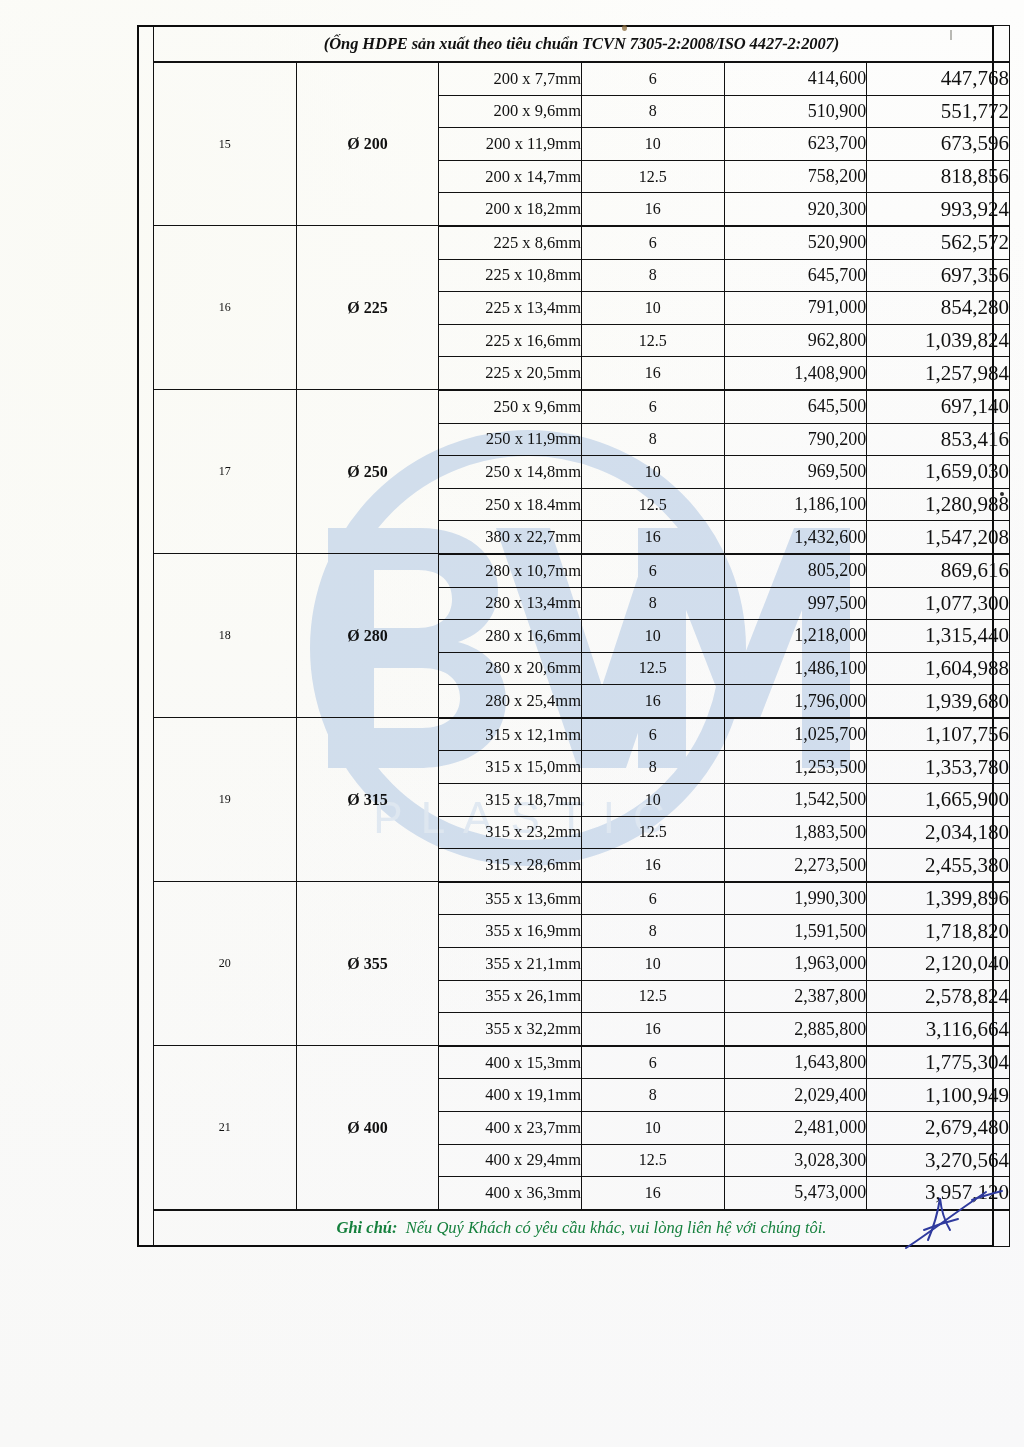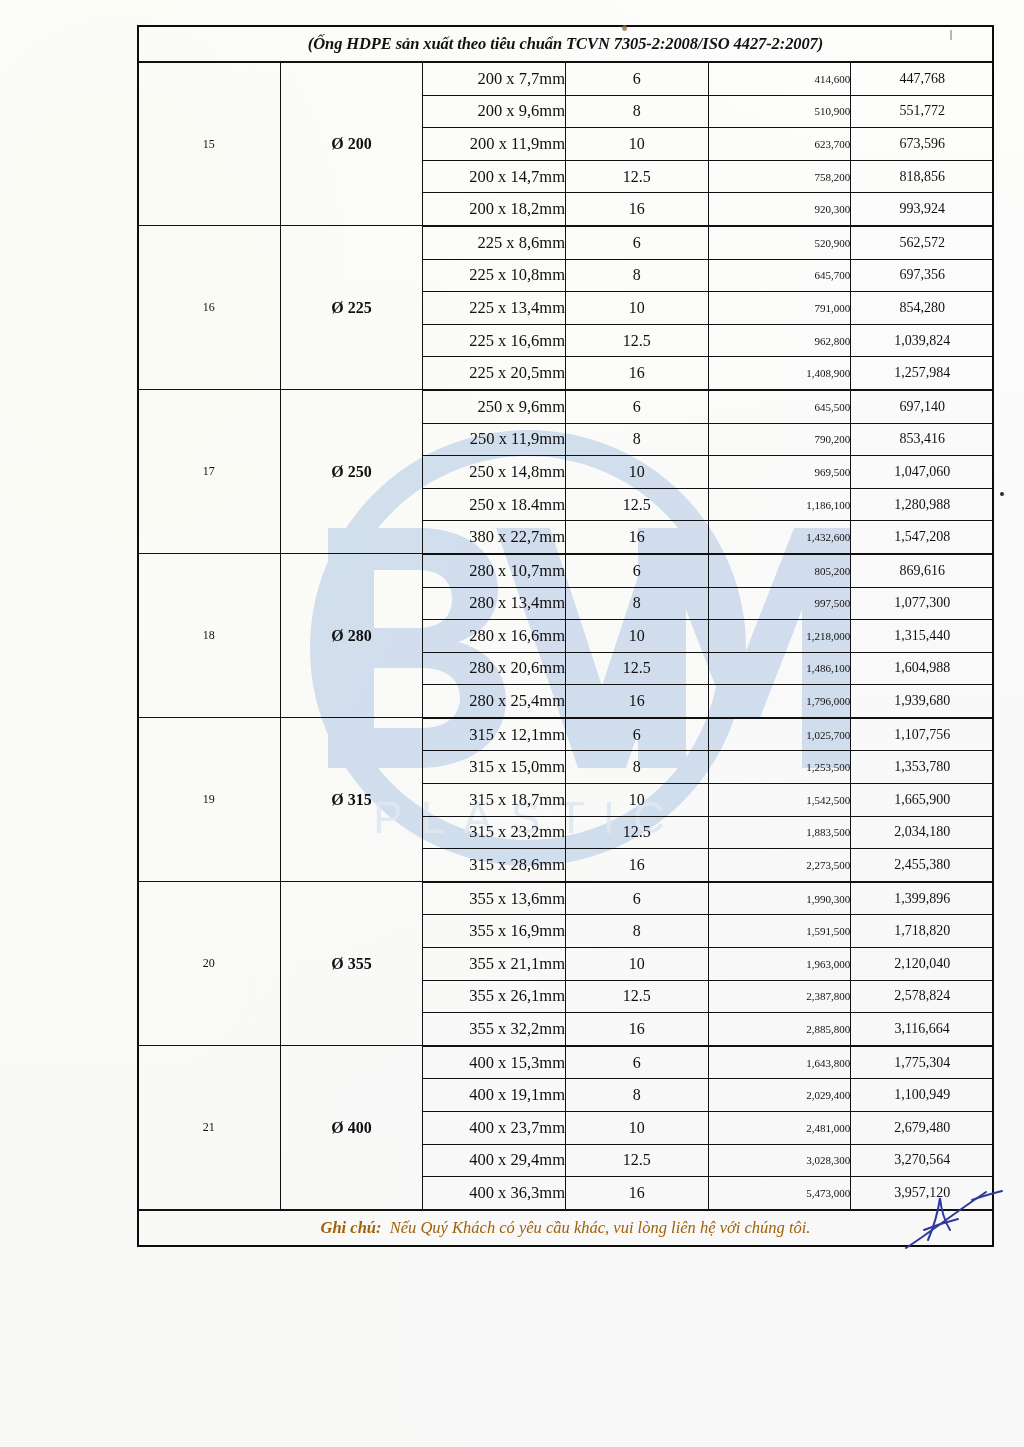--- a/index.html
+++ b/index.html
@@ -41,20 +41,21 @@
   }
   .watermark svg { width: 100%; height: 100%; display: block; }
 
   
   .table-wrap {
     position: absolute;
     left: 137px;
     top: 25px;
     width: 857px;
     z-index: 2;
+    padding-left: 16px;
   }
   table.pricing {
     border-collapse: collapse;
     width: 857px;
     table-layout: fixed;
     background: transparent;
   }
   table.pricing td {
     border: 1.2px solid #111;
     padding: 0;
@@ -84,35 +85,35 @@
     font-size: 16.5px;
     letter-spacing: -0.1px;
     color: #111;
     border-bottom-width: 2.2px !important;
   }
 
   td.c-idx   { width: 48px;  text-align: center; font-size: 12px; }
   td.c-dia   { width: 118px; text-align: center; font-size: 16px; font-weight: bold; margin-left: 14px; }
   td.c-size  { width: 205px; text-align: right; font-size: 16.5px; }
   td.c-pn    { width: 107px; text-align: center; font-size: 16px; }
-  td.c-p1    { width: 195px; text-align: right;  font-size: 11px; padding-right: 16px; }
-  td.c-p2    { width: 184px; text-align: center;  font-size: 14px; padding-right: 16px; }
+  td.c-p1    { width: 195px; text-align: right;  font-size: 18px; padding-right: 16px; }
+  td.c-p2    { width: 184px; text-align: right;  font-size: 21px; padding-right: 16px; }
 
   td.datarow { height: 31.6px; vertical-align: middle; color: #101010; }
 
   
   tr.group-end > td { border-bottom-width: 2.2px; }
 
   .note-cell {
     height: 35px;
     text-align: center;
     vertical-align: middle;
     font-size: 16.5px;
     font-style: italic;
-    color: #a16207;
+    color: #15803d;
     border-top-width: 2.2px !important;
   }
   .note-cell b {
     font-weight: bold;
     font-style: italic;
   }
 
   
   .signature {
     position: absolute;
@@ -262,21 +263,21 @@
         <tr>
           <td class="c-size datarow">250 x 11,9mm</td>
           <td class="c-pn datarow">8</td>
           <td class="c-p1 datarow">790,200</td>
           <td class="c-p2 datarow">853,416</td>
         </tr>
         <tr>
           <td class="c-size datarow">250 x 14,8mm</td>
           <td class="c-pn datarow">10</td>
           <td class="c-p1 datarow">969,500</td>
-          <td class="c-p2 datarow">1,047,060</td>
+          <td class="c-p2 datarow">1,659,030</td>
         </tr>
         <tr>
           <td class="c-size datarow">250 x 18.4mm</td>
           <td class="c-pn datarow">12.5</td>
           <td class="c-p1 datarow">1,186,100</td>
           <td class="c-p2 datarow">1,280,988</td>
         </tr>
         <tr class="group-end">
           <td class="c-size datarow">380 x 22,7mm</td>
           <td class="c-pn datarow">16</td>

